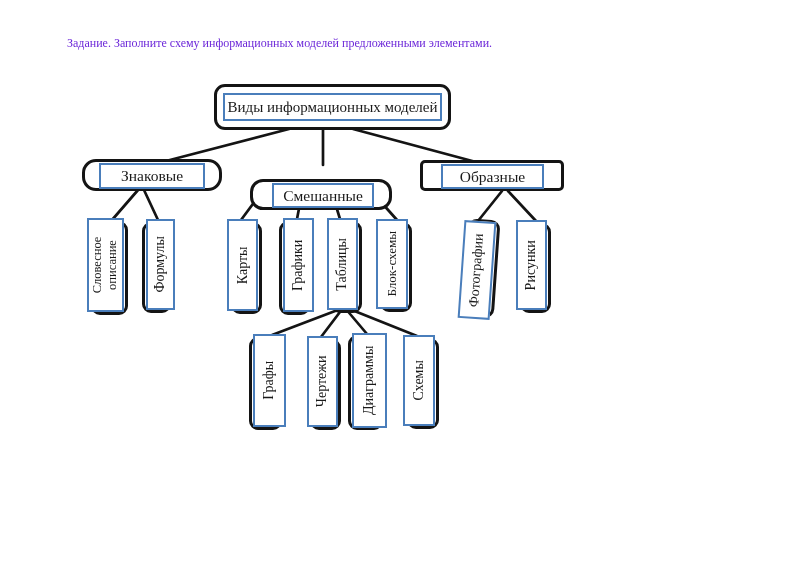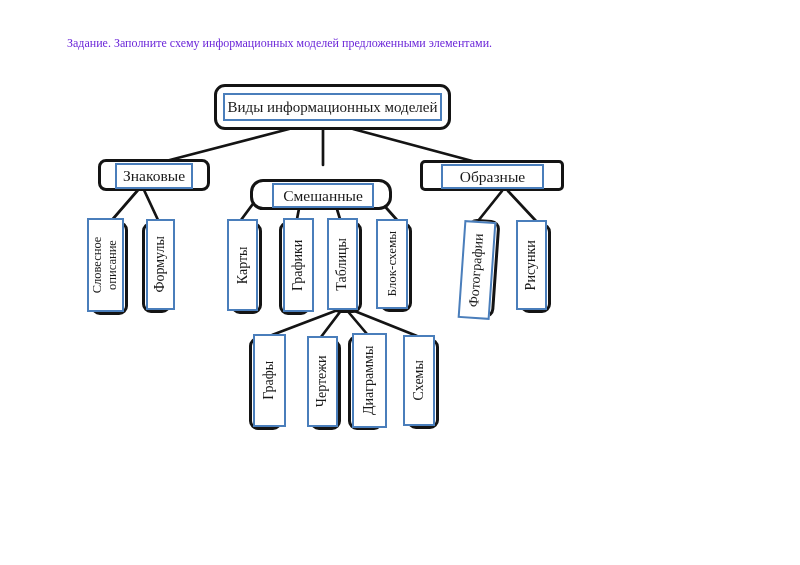--- a/index.html
+++ b/index.html
@@ -14,21 +14,21 @@
   .wires{position:absolute;left:0;top:0;width:800px;height:565px;}
   .wires line{stroke:#141414;stroke-width:2.7;stroke-linecap:round;}
   
   .hnode{position:absolute;border:3px solid #141414;border-radius:11px;background:#ffffff;box-sizing:border-box;}
   .hnode .inner{
     position:absolute;border:2px solid #4a7ebb;background:#ffffff;box-sizing:border-box;
     display:flex;align-items:center;justify-content:center;white-space:nowrap;
   }
   .hnode.root{left:197px;top:84px;width:237px;height:46px;margin-left:17px;}
   .hnode.root .inner{left:6px;top:6px;right:6px;bottom:6px;font-size:15px;}
-  .hnode.b1{left:98px;top:159px;width:112px;height:32px;border-radius:8px;}
+  .hnode.b1{left:82px;top:159px;width:140px;height:32px;border-radius:14px;}
   .hnode.b1 .inner{left:14px;right:14px;top:1px;bottom:-1px;font-size:15.5px;}
   .hnode.b2{left:250px;top:179px;width:142px;height:31px;border-radius:13px;}
   .hnode.b2 .inner{left:19px;right:15px;top:1px;bottom:-1px;font-size:15.5px;}
   .hnode.b3{left:420px;top:160px;width:144px;height:31px;border-radius:5px;text-decoration:underline;}
   .hnode.b3 .inner{left:18px;right:17px;top:1px;bottom:-1px;font-size:15.5px;}
   
   .vnode{position:absolute;}
   .vnode .vshadow{
     position:absolute;width:100%;height:100%;border:3px solid #141414;border-radius:9px;
     box-sizing:border-box;background:#ffffff;

